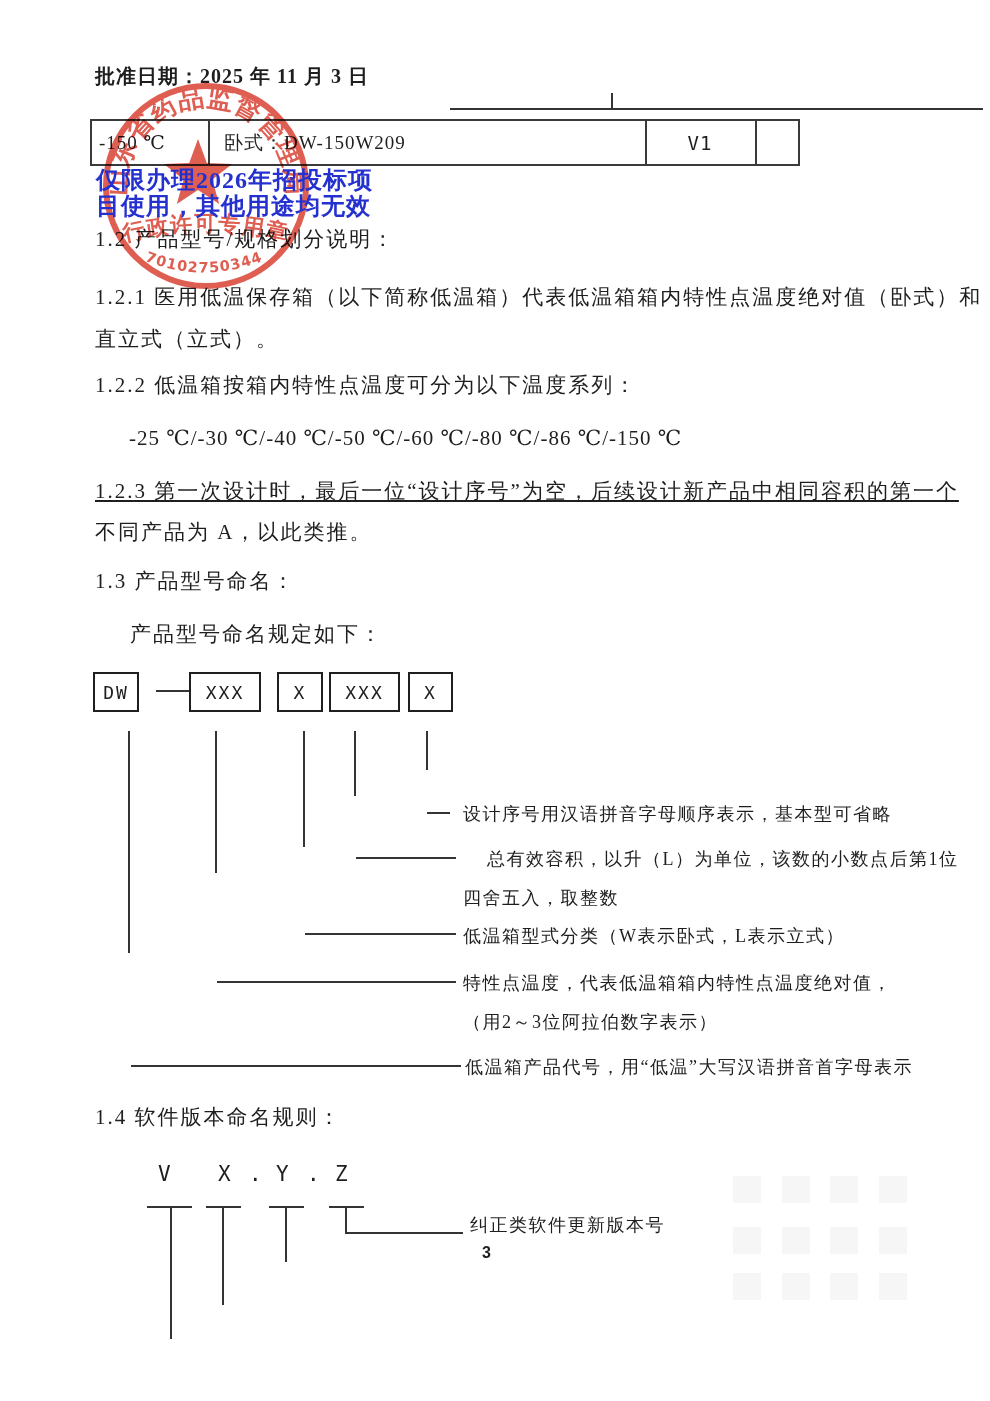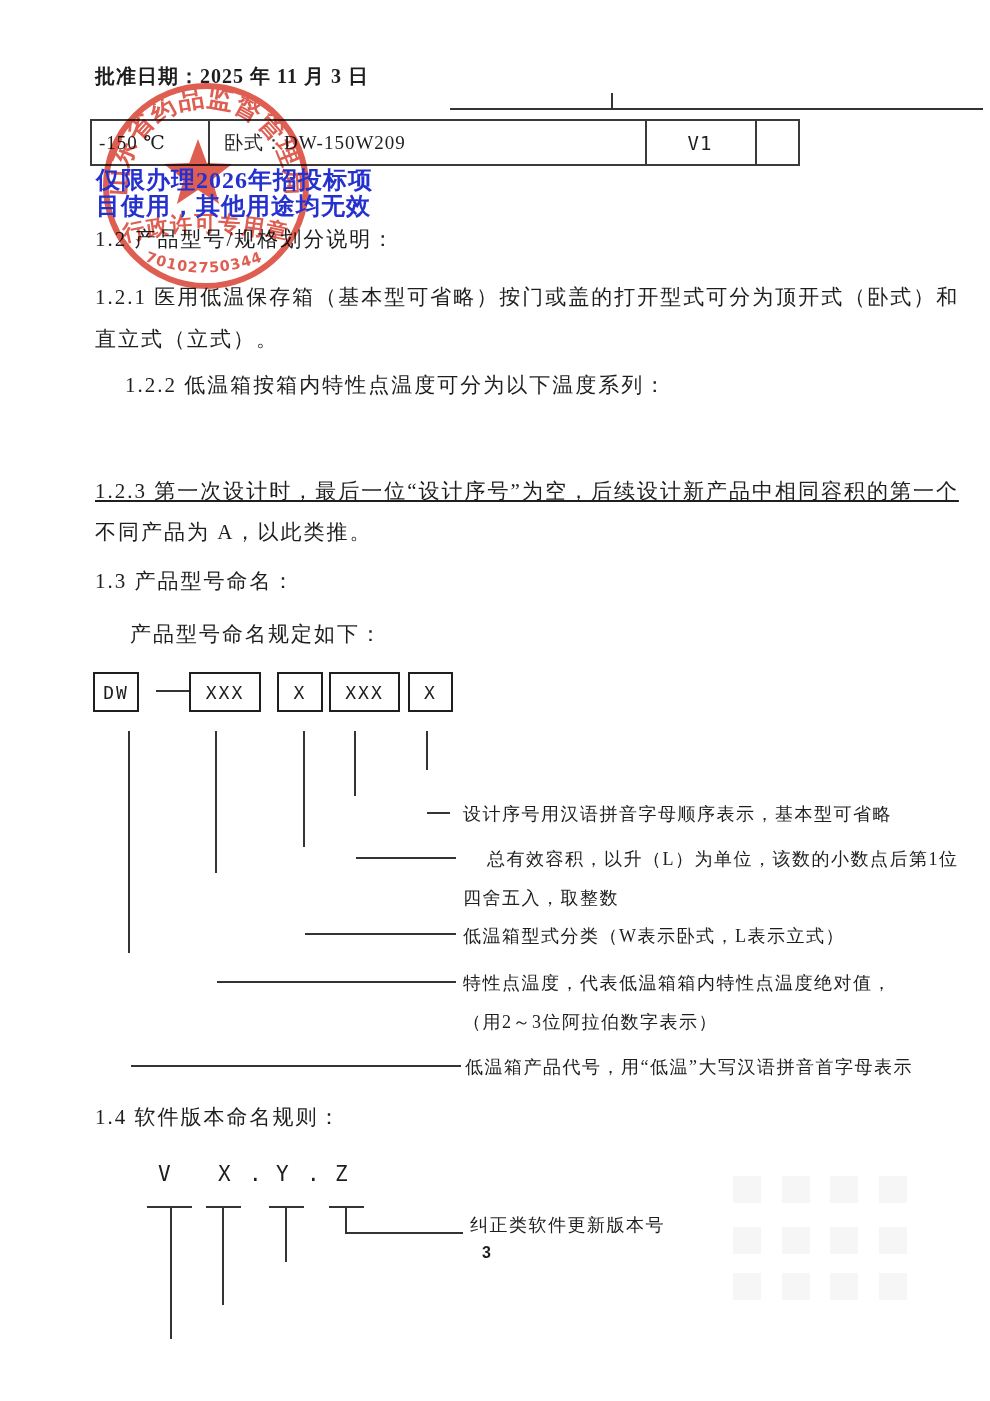--- a/index.html
+++ b/index.html
@@ -44,23 +44,24 @@
     <div class="div" style="left:116px;"></div>
     <div class="div" style="left:553px;"></div>
     <div class="div" style="left:663px;"></div>
     <div class="cell" style="left:7px;width:105px;">-150 ℃</div>
     <div class="cell" style="left:132px;width:415px;">卧式：DW-150W209</div>
     <div class="cell mono" style="left:553px;width:110px;justify-content:center;">V1</div>
     <div class="cell" style="left:663px;width:143px;"></div>
   </div>
 
   <div class="txt" style="left:95px;top:229px;">1.2  产品型号/规格划分说明：</div>
-  <div class="txt" style="left:95px;top:287px;">1.2.1  医用低温保存箱（基本型可省略）按门或盖的打开型式可分为顶开式（卧式）和</div>
+  <div class="txt" style="left:95px;top:287px;">1.2.1  医用低温保存箱（以下简称低温箱）代表低温箱箱内特性点温度绝对值（卧式）和</div>
   <div class="txt" style="left:95px;top:329px;">直立式（立式）。</div>
-  <div class="txt" style="left:95px;top:375px;margin-left:30px;">1.2.2  低温箱按箱内特性点温度可分为以下温度系列：</div>
+  <div class="txt" style="left:95px;top:375px;">1.2.2  低温箱按箱内特性点温度可分为以下温度系列：</div>
+  <div class="txt" style="left:129px;top:428px;letter-spacing:1px;">-25 ℃/-30 ℃/-40 ℃/-50 ℃/-60 ℃/-80 ℃/-86 ℃/-150 ℃</div>
   <div class="txt" style="left:95px;top:481px;text-decoration:underline;">1.2.3  第一次设计时，最后一位“设计序号”为空，后续设计新产品中相同容积的第一个</div>
   <div class="txt" style="left:95px;top:522px;">不同产品为 A，以此类推。</div>
   <div class="txt" style="left:95px;top:571px;">1.3  产品型号命名：</div>
   <div class="txt" style="left:130px;top:624px;">产品型号命名规定如下：</div>
 
   <div class="nbox" style="left:93px;width:46px;">DW</div>
   <div class="hline" style="left:156px;top:690px;width:33px;"></div>
   <div class="nbox" style="left:189px;width:72px;">XXX</div>
   <div class="nbox" style="left:277px;width:46px;">X</div>
   <div class="nbox" style="left:329px;width:71px;">XXX</div>

